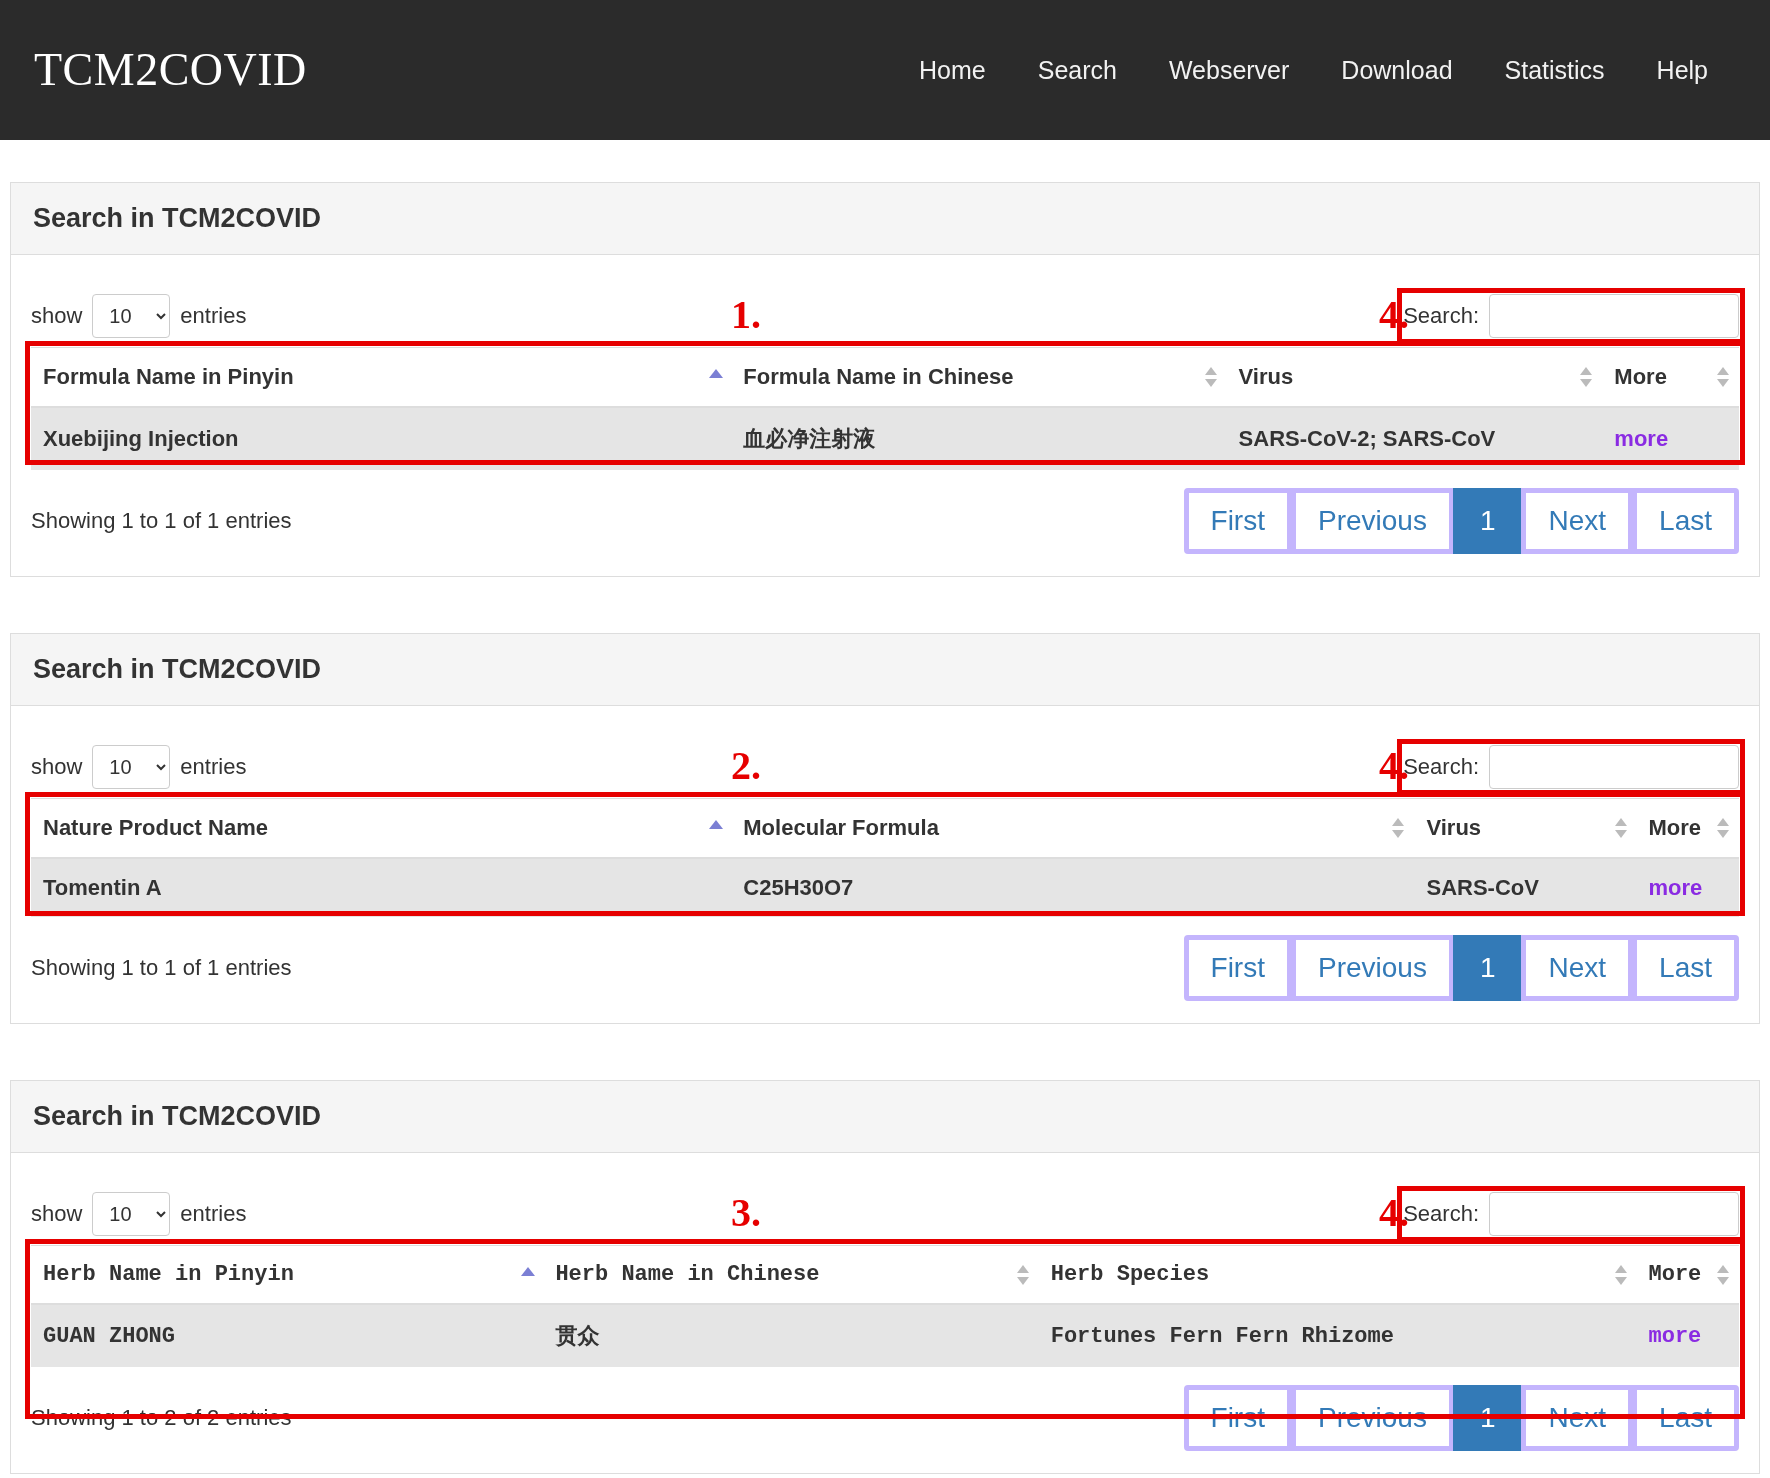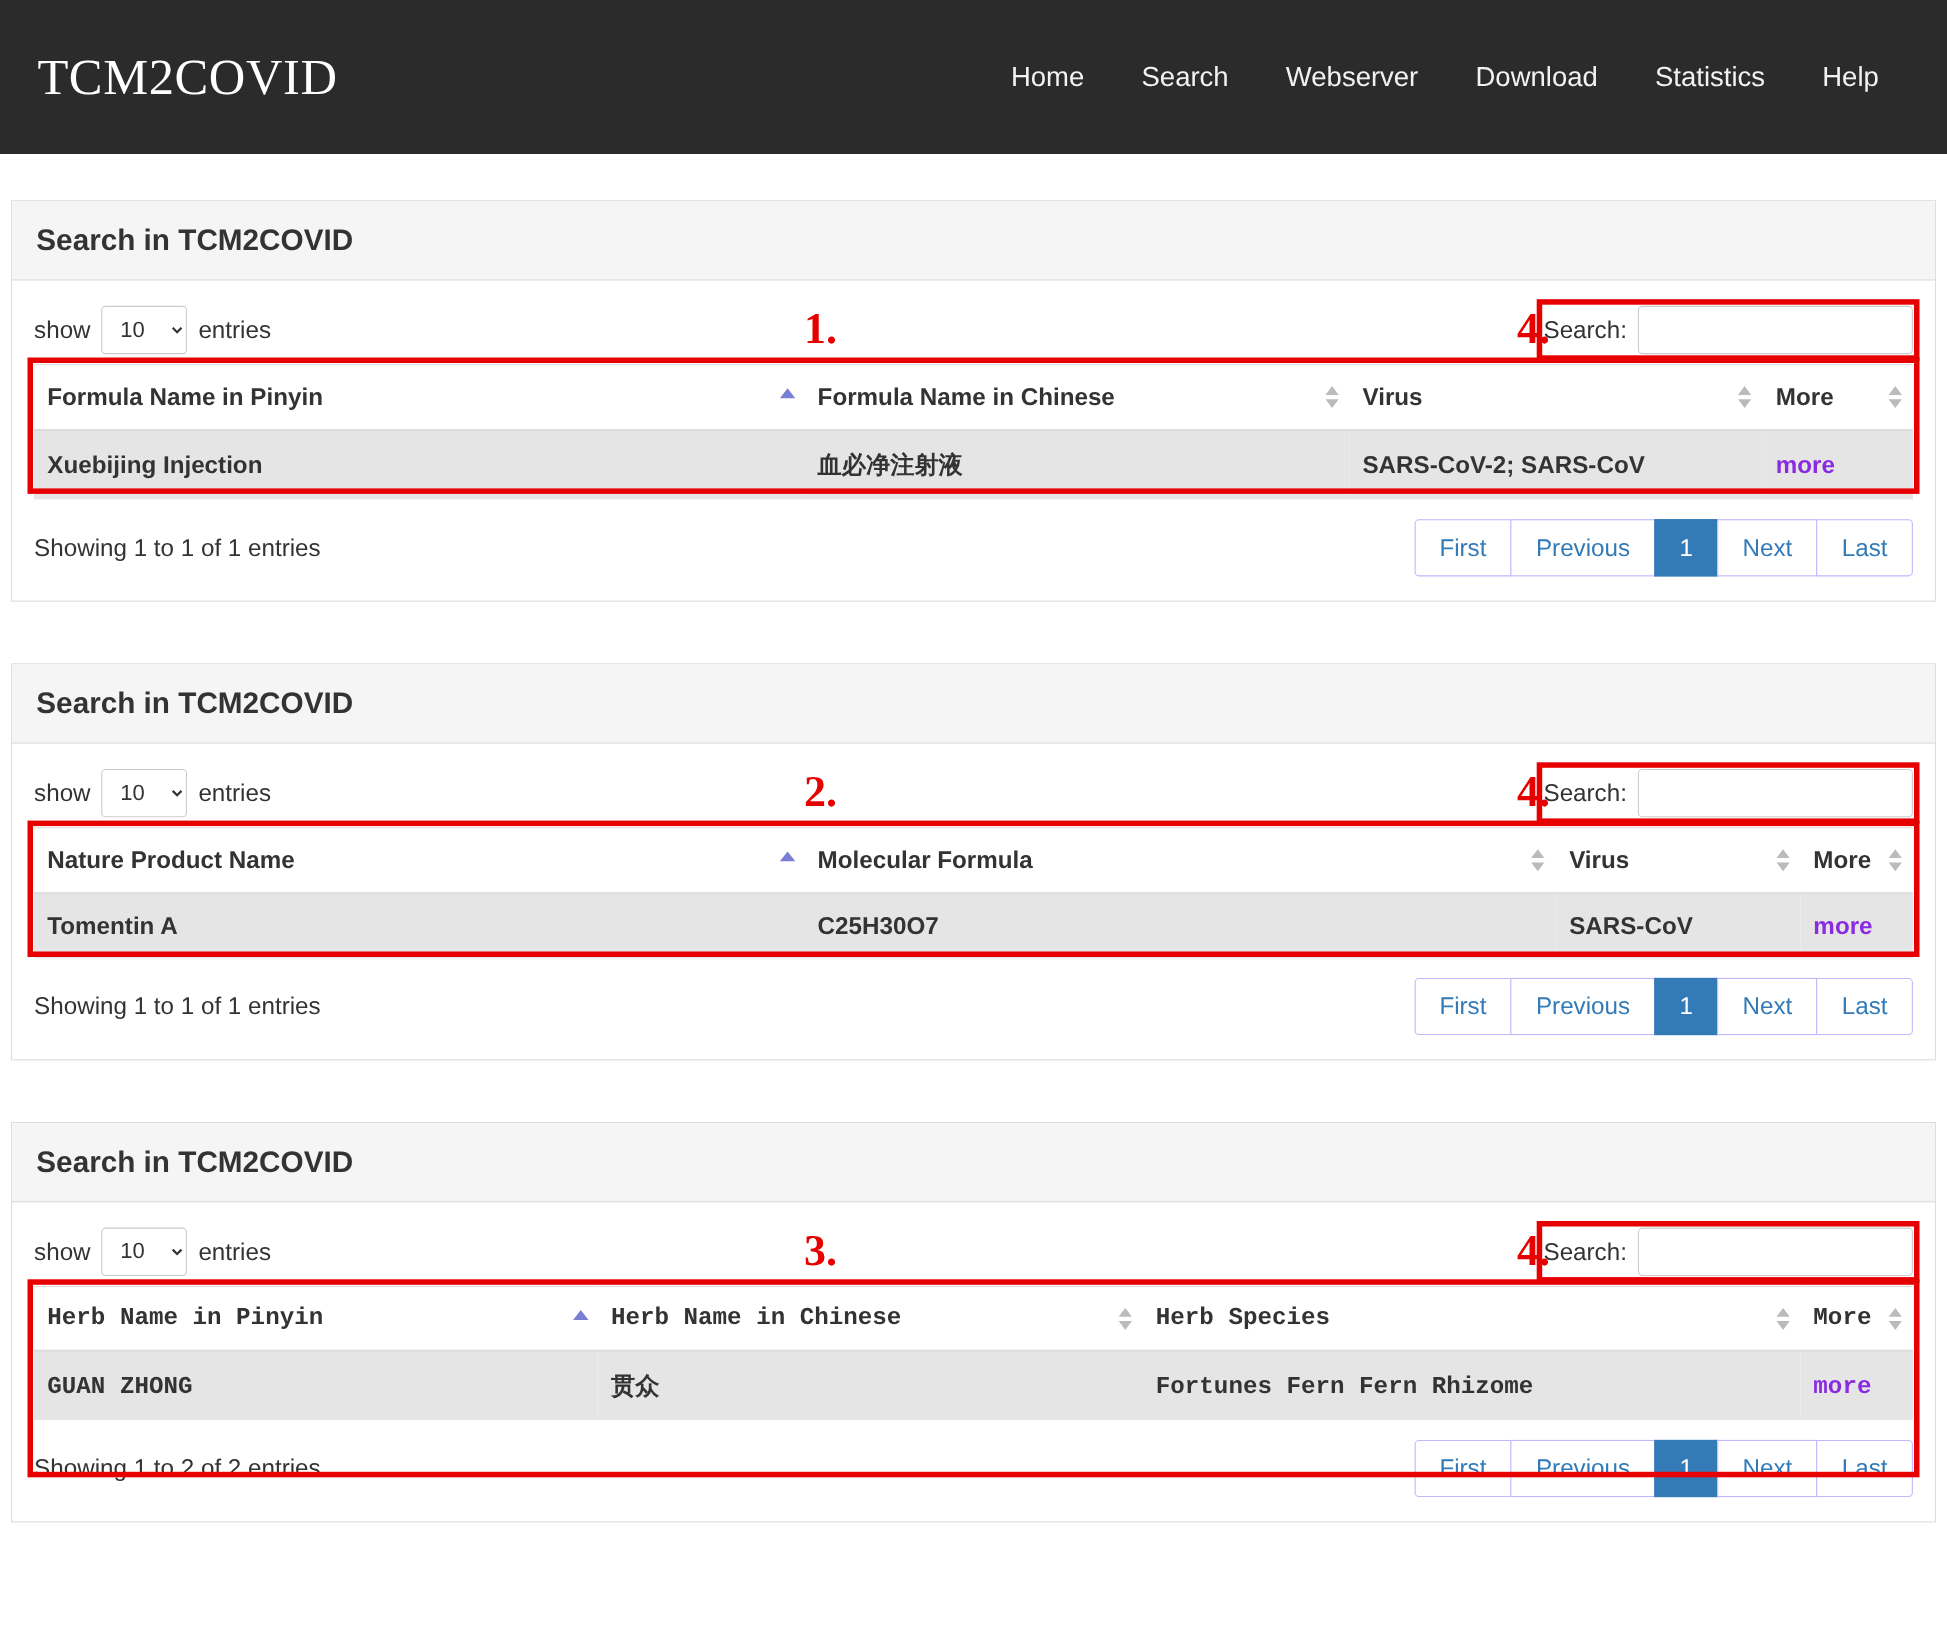--- a/index.html
+++ b/index.html
@@ -61,20 +61,21 @@
   }
   .panel-body { padding: 14px 20px 22px 20px; position: relative; }
 
   
   .controls {
     display: flex;
     align-items: center;
     justify-content: space-between;
     height: 62px;
     position: relative;
+    margin-top: 16px;
   }
   .length-ctl {
     display: flex;
     align-items: center;
     gap: 10px;
     font-size: 22px;
     color: #333;
   }
   .length-ctl select {
     font-size: 20px;
@@ -187,24 +188,24 @@
   .table-footer {
     display: flex;
     align-items: center;
     justify-content: space-between;
     padding-top: 18px;
     font-size: 22px;
     color: #333;
   }
   .paginate { display: flex; }
   .page-btn {
-    border: 1px solid #c4b5fd;
+    border: 5px solid #c4b5fd;
     margin-left: -1px;
     padding: 12px 22px;
-    font-size: 22px;
+    font-size: 28px;
     color: #337ab7;
     background: #ffffff;
     cursor: pointer;
     white-space: nowrap;
   }
   .page-btn.active {
     background: #337ab7;
     border-color: #337ab7;
     color: #ffffff;
   }

